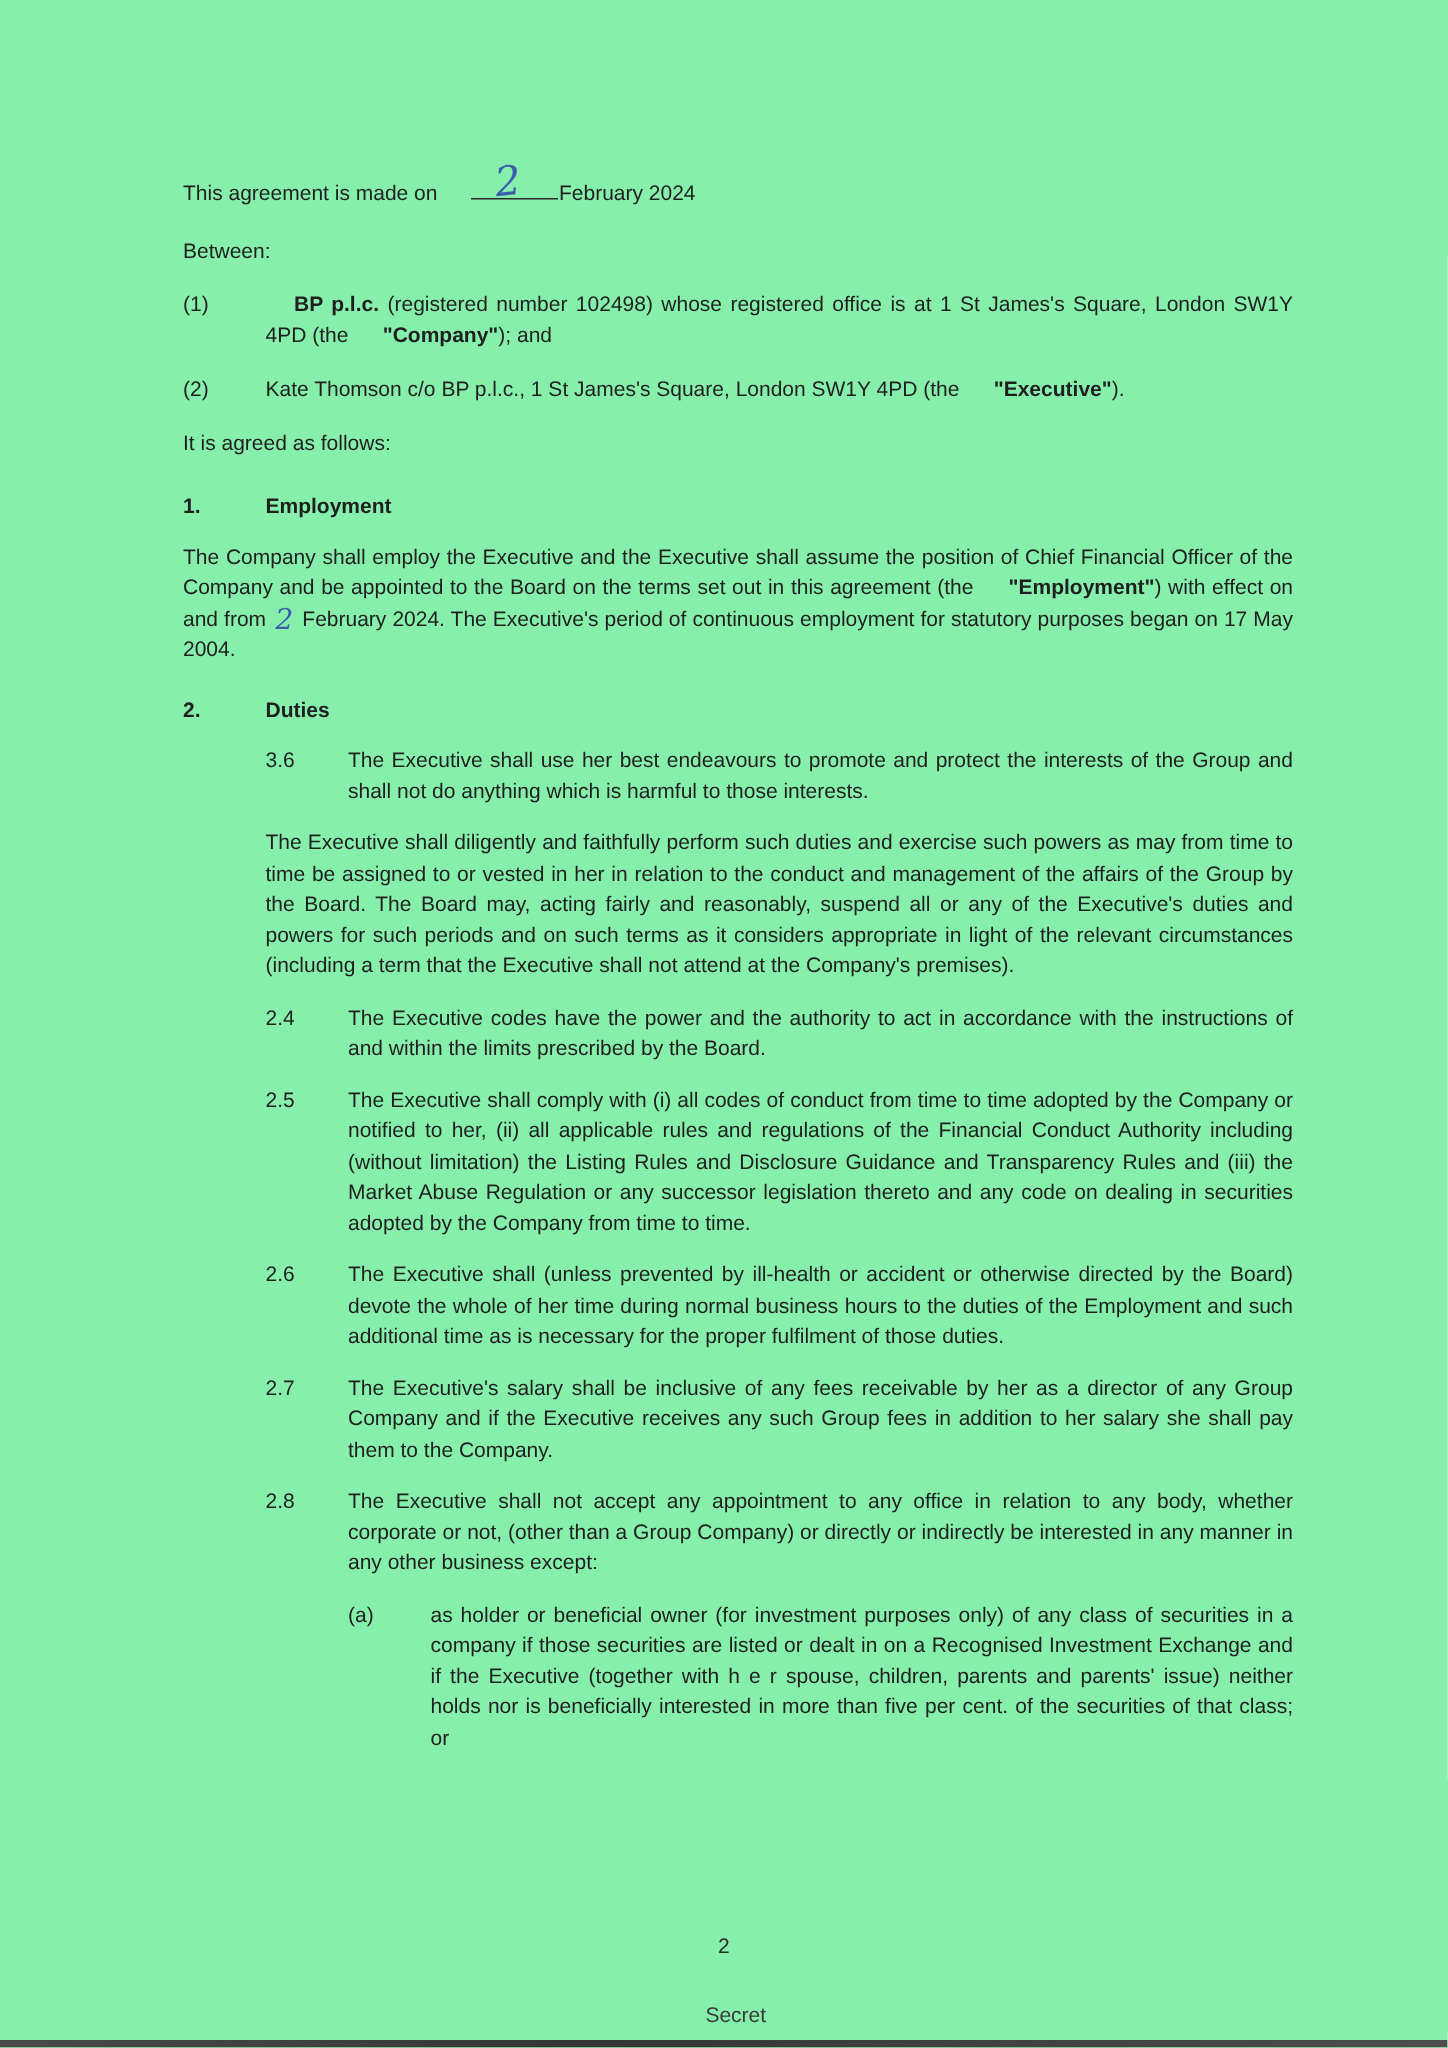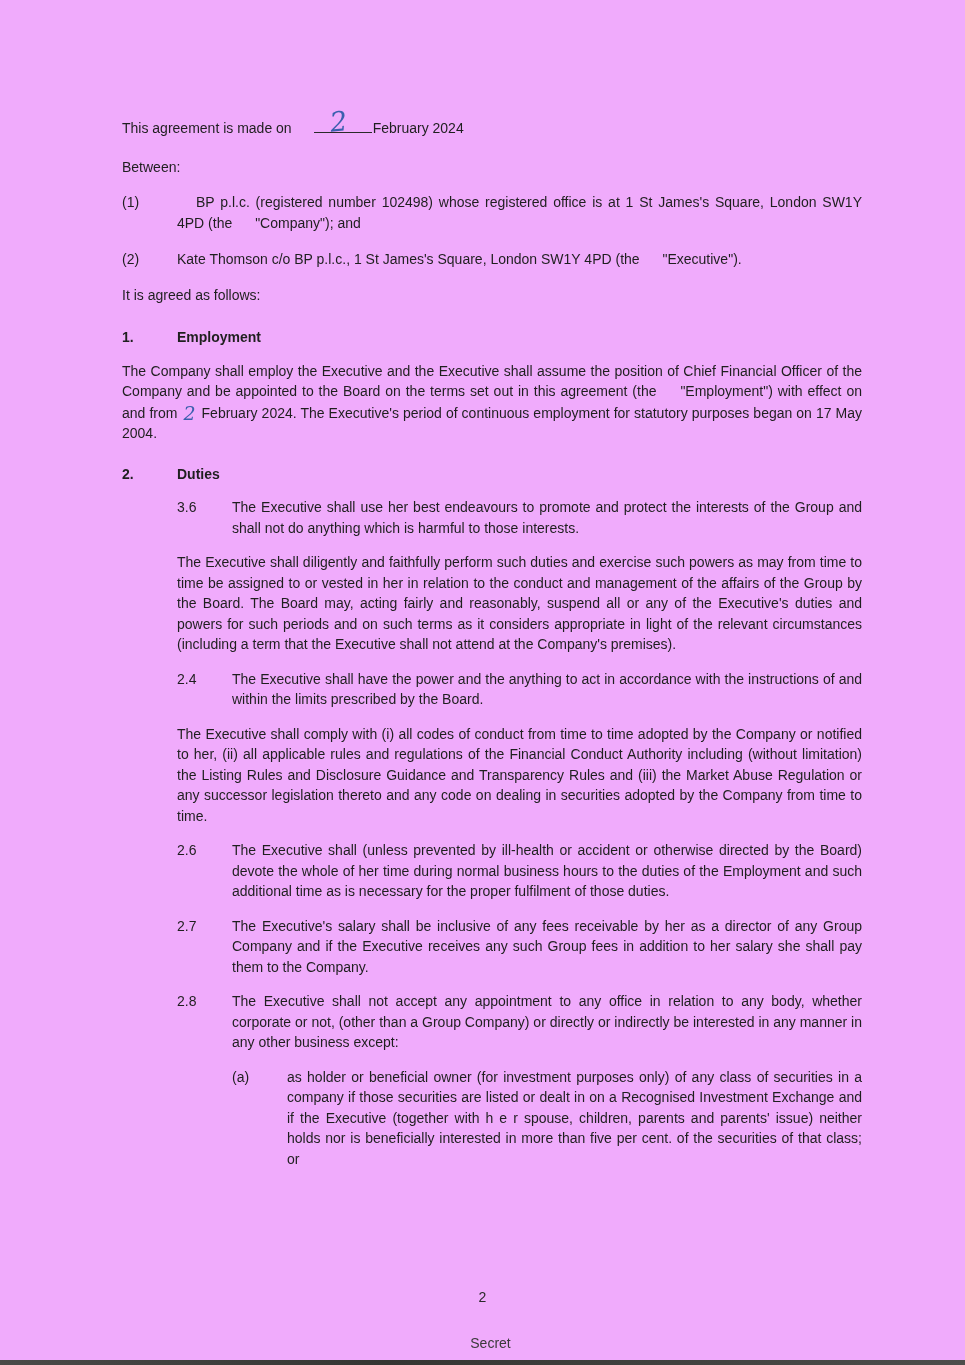--- a/index.html
+++ b/index.html
@@ -6,28 +6,28 @@
   html, body { width: 965px; height: 1365px; }
   body {
     font-family: "Liberation Sans", "DejaVu Sans", sans-serif;
     background: #fbfaf7;
     overflow: hidden;
   }
   .page {
     position: relative;
     width: 965px;
     height: 1365px;
-    background: #f0abfc;
+    background: #86efac;
     color: #1f1f1f;
     font-size: 14px;
     line-height: 20.5px;
     padding: 118px 103px 0 122px;
     overflow: hidden;
   }
-  .bold { font-weight: normal; padding-left: 19px; }
+  .bold { font-weight: bold; padding-left: 19px; }
   .just { text-align: justify; }
 
   .intro { margin-bottom: 18px; white-space: nowrap; }
   .blank {
     display: inline-block;
     width: 58px;
     height: 15px;
     border-bottom: 1.6px solid #2a2a2a;
     position: relative;
     margin-left: 22px;
@@ -133,24 +133,25 @@
     <div class="btxt just">The Executive shall use her best endeavours to promote and protect the interests of the Group and shall not do anything which is harmful to those interests.</div>
   </div>
 
   <div class="hang lvl2 clause">
     <div class="btxt just">The Executive shall diligently and faithfully perform such duties and exercise such powers as may from time to time be assigned to or vested in her in relation to the conduct and management of the affairs of the Group by the Board. The Board may, acting fairly and reasonably, suspend all or any of the Executive's duties and powers for such periods and on such terms as it considers appropriate in light of the relevant circumstances (including a term that the Executive shall not attend at the Company's premises).</div>
   </div>
 
 
   <div class="hang lvl2 clause">
     <span class="num">2.4</span>
-    <div class="btxt just">The Executive shall have the power and the anything to act in accordance with the instructions of and within the limits prescribed by the Board.</div>
+    <div class="btxt just">The Executive codes have the power and the authority to act in accordance with the instructions of and within the limits prescribed by the Board.</div>
   </div>
 
   <div class="hang lvl2 clause">
+    <span class="num">2.5</span>
     <div class="btxt just">The Executive shall comply with (i) all codes of conduct from time to time adopted by the Company or notified to her, (ii) all applicable rules and regulations of the Financial Conduct Authority including (without limitation) the Listing Rules and Disclosure Guidance and Transparency Rules and (iii) the Market Abuse Regulation or any successor legislation thereto and any code on dealing in securities adopted by the Company from time to time.</div>
   </div>
 
   <div class="hang lvl2 clause">
     <span class="num">2.6</span>
     <div class="btxt just">The Executive shall (unless prevented by ill-health or accident or otherwise directed by the Board) devote the whole of her time during normal business hours to the duties of the Employment and such additional time as is necessary for the proper fulfilment of those duties.</div>
   </div>
 
   <div class="hang lvl2 clause">
     <span class="num">2.7</span>

